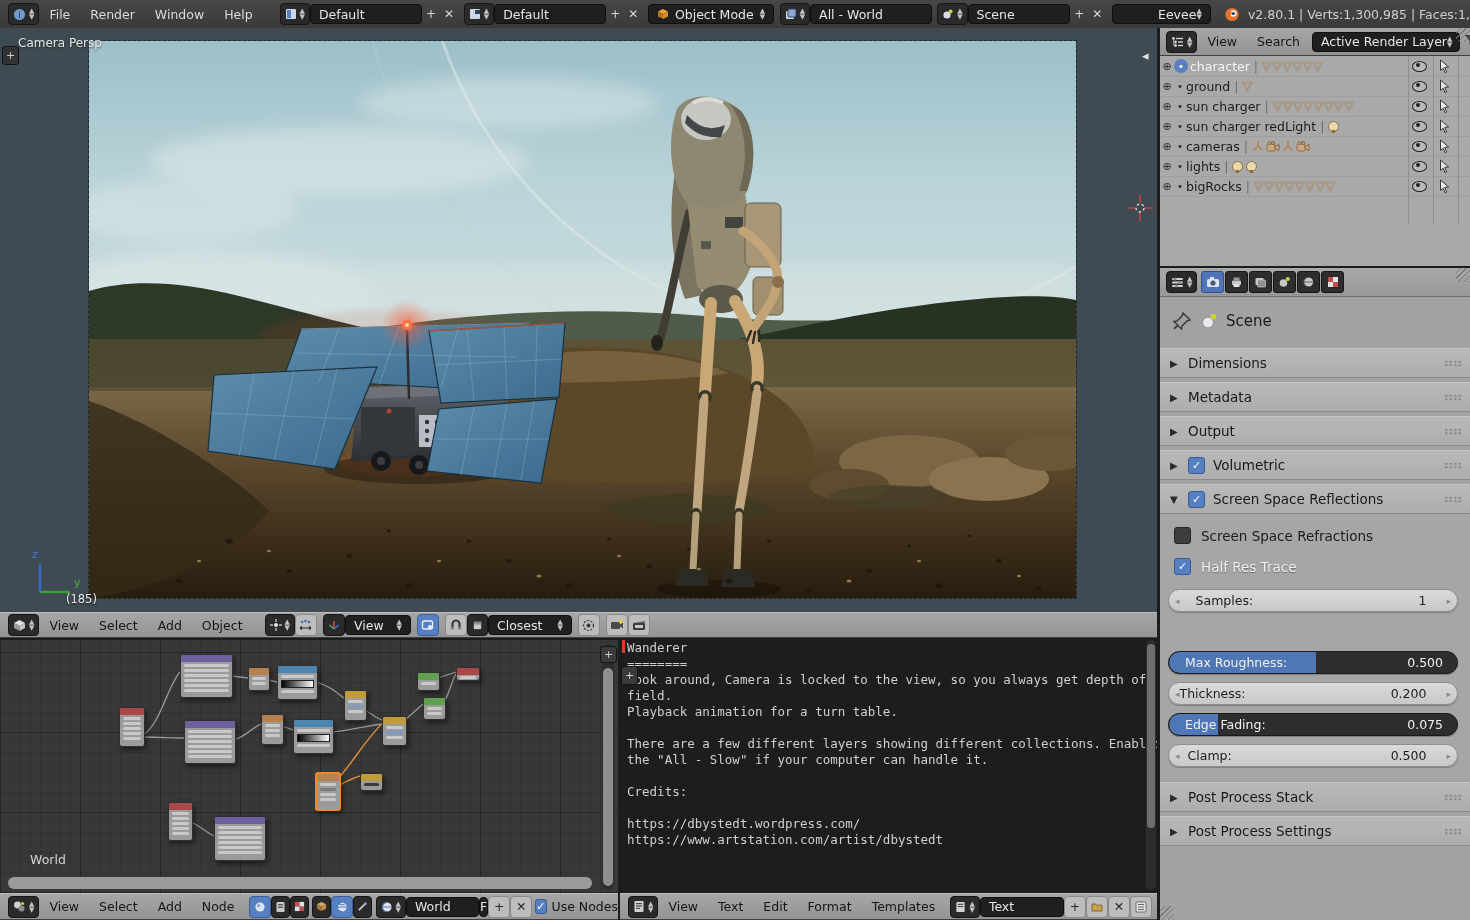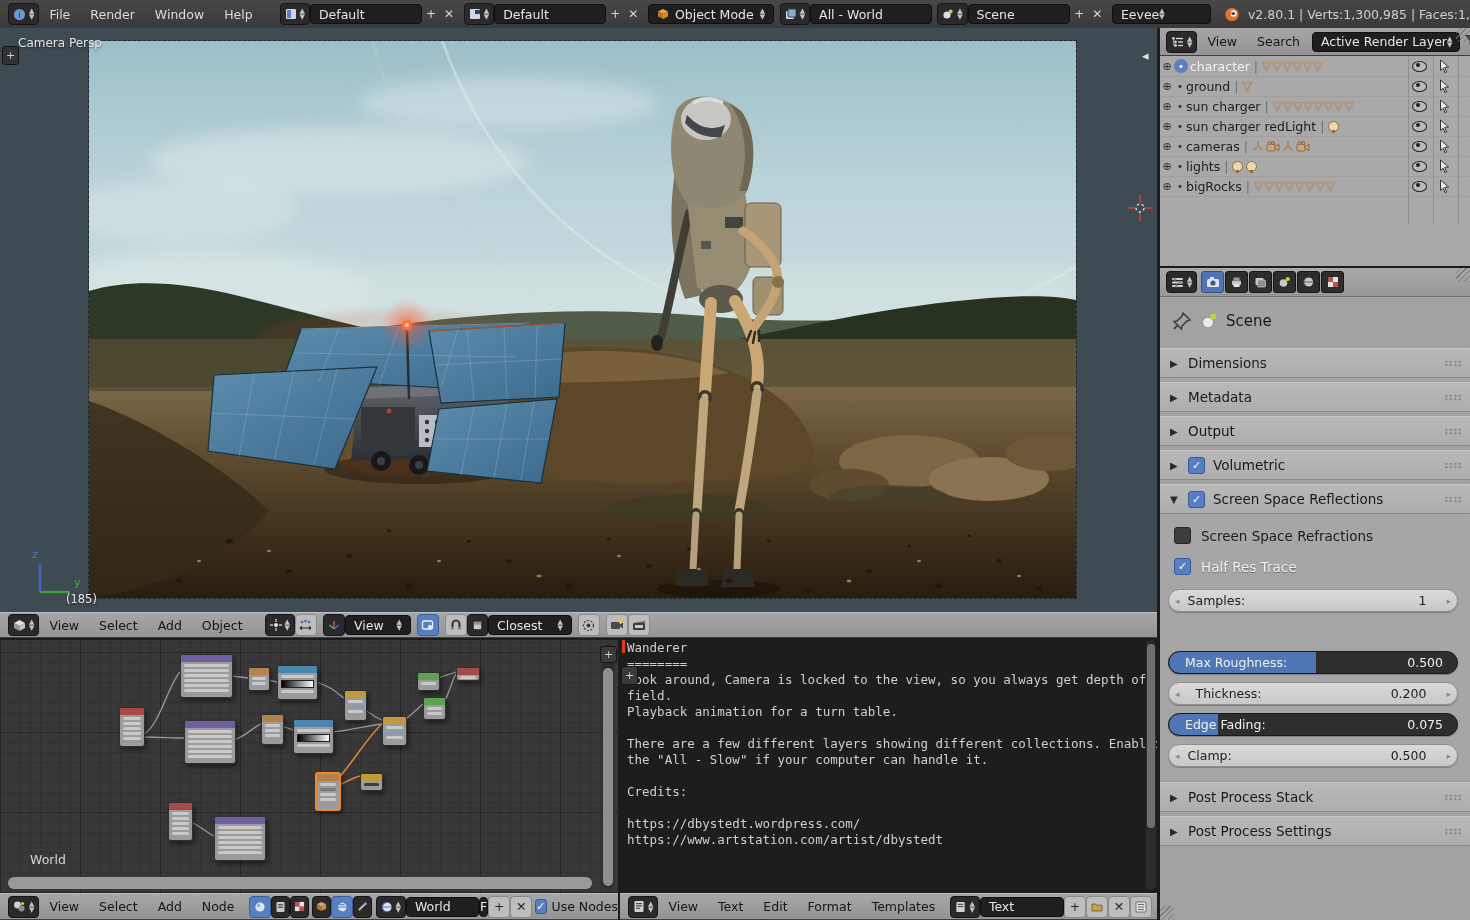--- a/index.html
+++ b/index.html
@@ -177,21 +177,21 @@
         </svg>
       <span class="uchev">
           <i>▲</i>
           <i>▼</i>
         </span>
     </span>
     <span class="dfield" style="width:108px">Scene</span>
     <span class="tbtn">+</span>
     <span class="tbtn">✕</span>
     <span class="grpgap"></span>
-    <span class="dfield" style="width:104px;justify-content:flex-start">
+    <span class="dfield" style="width:104px;justify-content:flex-end">
       <span>Eevee</span>
       <span class="uchev">
           <i>▲</i>
           <i>▼</i>
         </span>
     </span>
     <span style="width:14px"></span>
     <svg width="17" height="17" viewBox="0 0 17 17">
         <circle cx="8.5" cy="8.5" r="7" fill="#e8732c"></circle>
         <circle cx="10" cy="7.5" r="3.4" fill="#f4f4f4"></circle>
@@ -1133,32 +1133,32 @@
         <span style="font-size:13.5px;color:#1c1c1c">Screen Space Refractions</span>
       </div>
       <div style="display:flex;align-items:center;gap:10px;margin:14px 0 0 14px">
         <span class="cbox on">
             <span>✓</span>
           </span>
         <span style="font-size:13.5px;color:#f0f0f0;text-shadow:0 1px 1px rgba(0,0,0,.35)">Half Res Trace</span>
       </div>
       <div class="pill num" style="top:74px">
         <span class="pchev l">◂</span>
-        <span class="lab" style="margin-left:8px">Samples:</span>
+        <span class="lab" style="">Samples:</span>
         <span class="val">1</span>
         <span class="pchev r">▸</span>
       </div>
       <div class="pill slider" style="top:136px">
         <span class="fill" style="width: 51%;"></span>
         <span class="lab">Max Roughness:</span>
         <span class="val">0.500</span>
       </div>
       <div class="pill num" style="top:167px">
         <span class="pchev l">◂</span>
-        <span class="lab" style="margin-left:16px">Thickness:</span>
+        <span class="lab" style="margin-left:0">Thickness:</span>
         <span class="val">0.200</span>
         <span class="pchev r">▸</span>
       </div>
       <div class="pill slider" style="top:198px">
         <span class="fill" style="width: 17%;"></span>
         <span class="lab">Edge Fading:</span>
         <span class="val">0.075</span>
       </div>
       <div class="pill num" style="top:229px">
         <span class="pchev l">◂</span>

